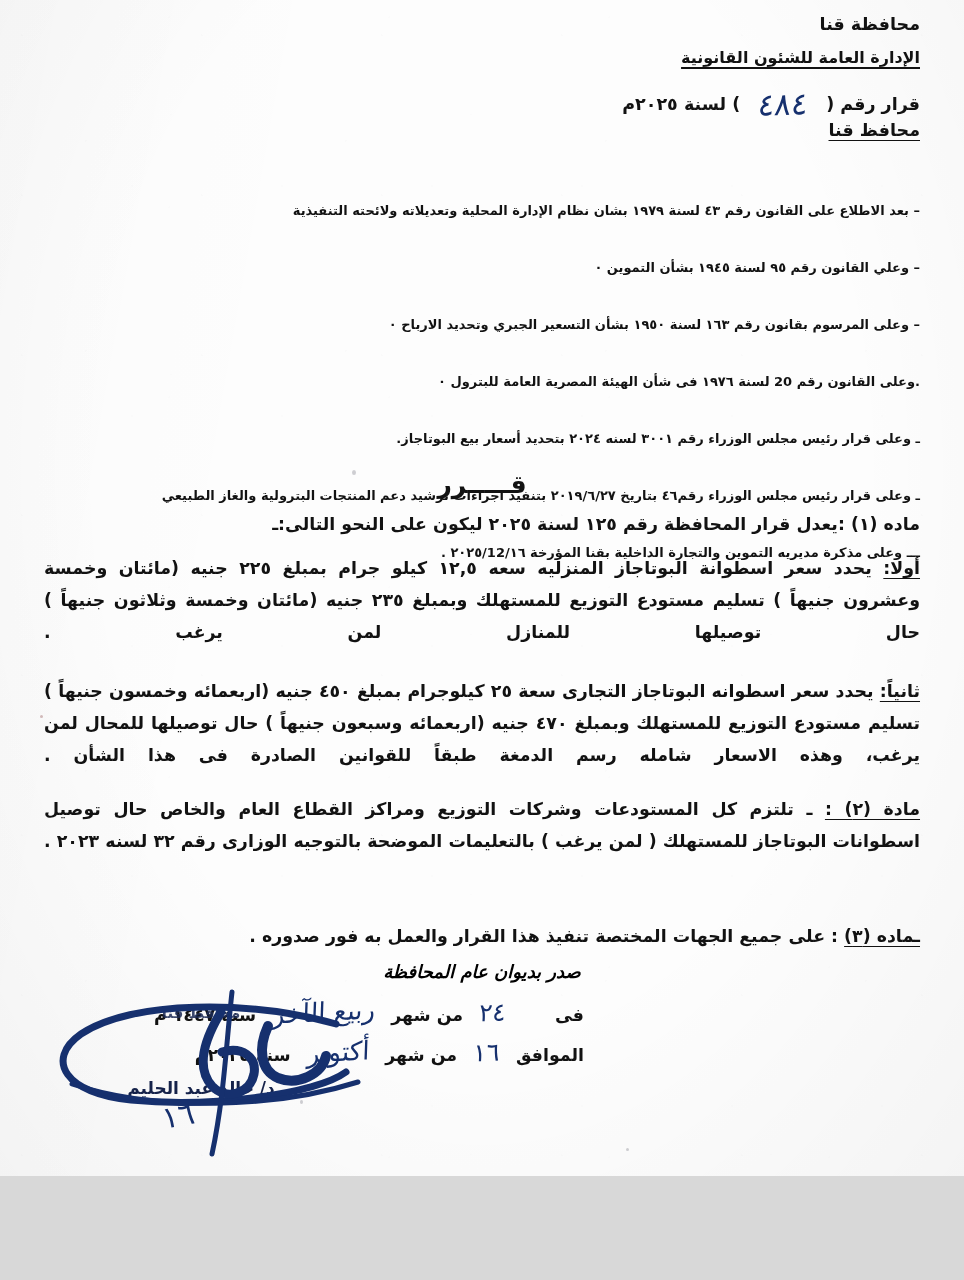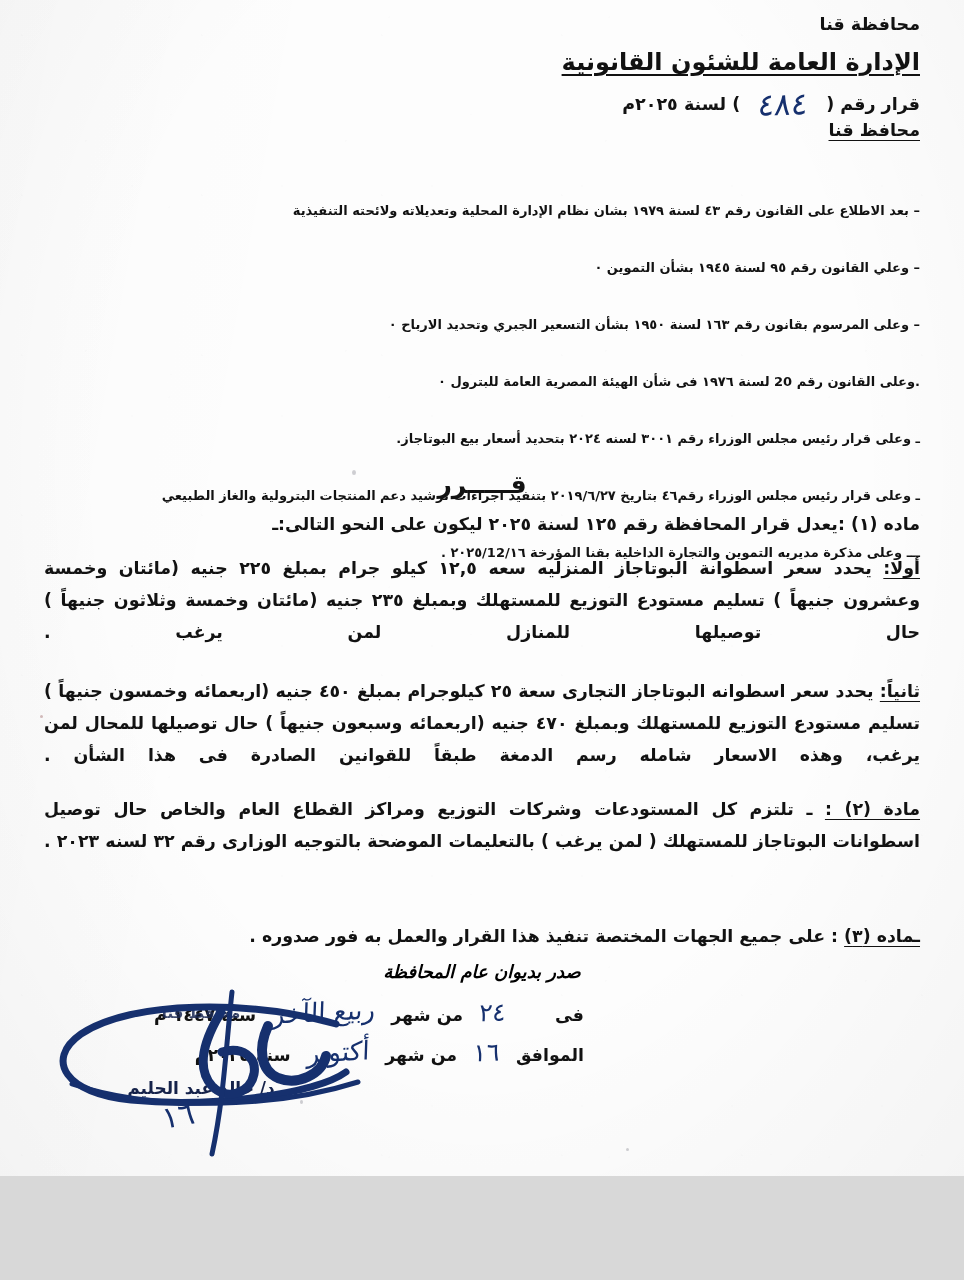--- a/index.html
+++ b/index.html
@@ -51,21 +51,21 @@
     right: 44px;
     text-align: right;
   }
   .hdr-gov {
     top: 14px;
     font-size: 17.5px;
     letter-spacing: .3px;
   }
   .hdr-dept {
     top: 48px;
-    font-size: 24px;
+    font-size: 16px;
     text-decoration: underline;
     text-underline-offset: 4px;
     text-decoration-thickness: 1.6px;
   }
 
   .decree-line {
     position: absolute;
     top: 86px;
     right: 44px;
     left: 300px;

